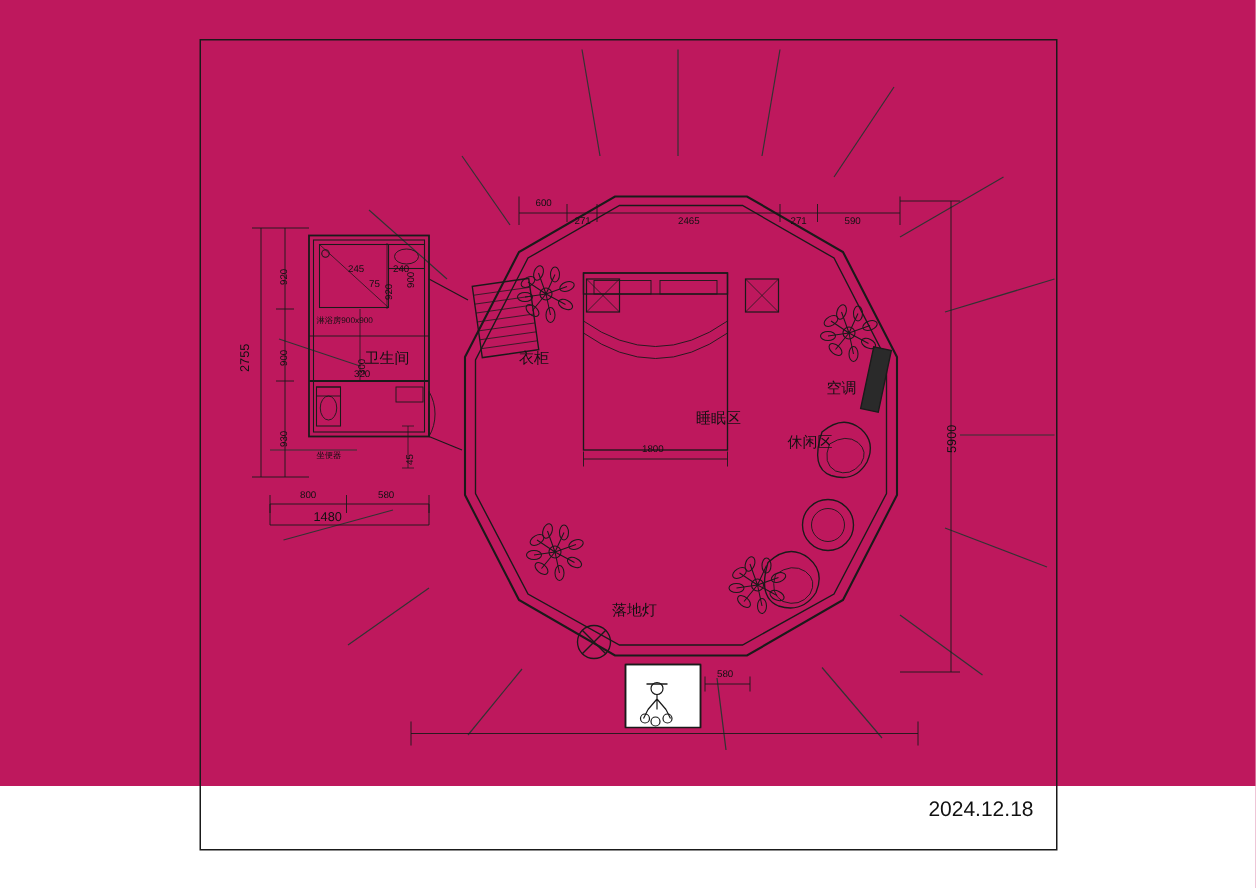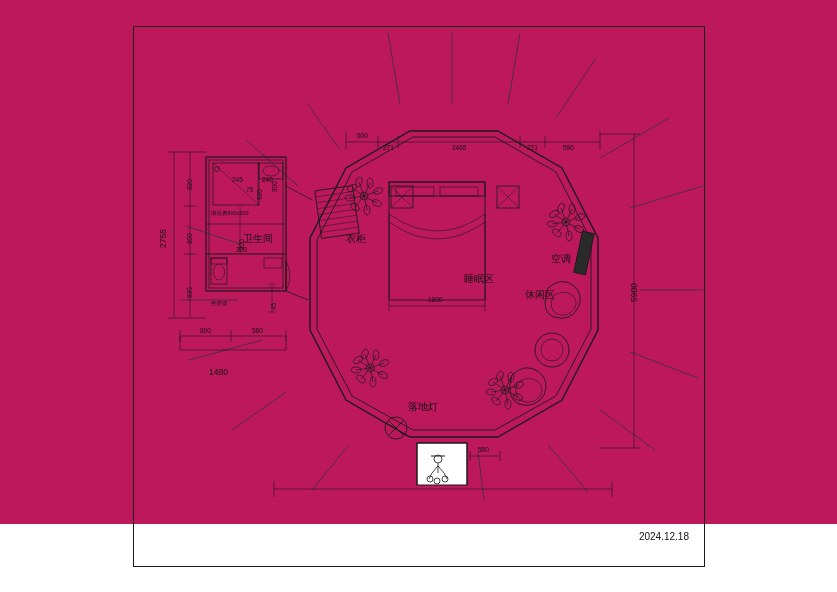--- a/index.html
+++ b/index.html
@@ -54,21 +54,21 @@
   }
   .dim.vert {
     transform-origin: 0 0;
     transform: rotate(-90deg);
   }
   .dim.big { font-size: 8.5px; }
   .datestamp {
     position: absolute;
     right: 148px;
     top: 531px;
-    font-size: 10px;
+    font-size: 14px;
     color: #111;
     font-family: "Liberation Sans", sans-serif;
   }
 </style>
 </head>
 <body>
 
 <div id="sheet">
 
   <div class="frame"></div>
@@ -340,21 +340,21 @@
   <div class="dim" style="left:236px; top:246px;">320</div>
   <div class="dim vert" style="left:271px; top:192px;">900</div>
 
   <div class="dim" style="left:232px; top:176px;">245</div>
   <div class="dim" style="left:246px; top:186px;">75</div>
   <div class="dim" style="left:262px; top:176px;">240</div>
   <div class="dim vert" style="left:270px; top:310px;">45</div>
 
   <div class="dim" style="left:200px; top:327px;">800</div>
   <div class="dim" style="left:252px; top:327px;">580</div>
-  <div class="dim big" style="left:209px; top:339px;margin-top:28px;">1480</div>
+  <div class="dim big" style="left:209px; top:339px;">1480</div>
 
   <div class="dim" style="left:428px; top:296px;">1800</div>
 
   <div class="dim" style="left:478px; top:446px;">580</div>
 
   <div class="datestamp">2024.12.18</div>
 
 </div>
 
 </body></html>

